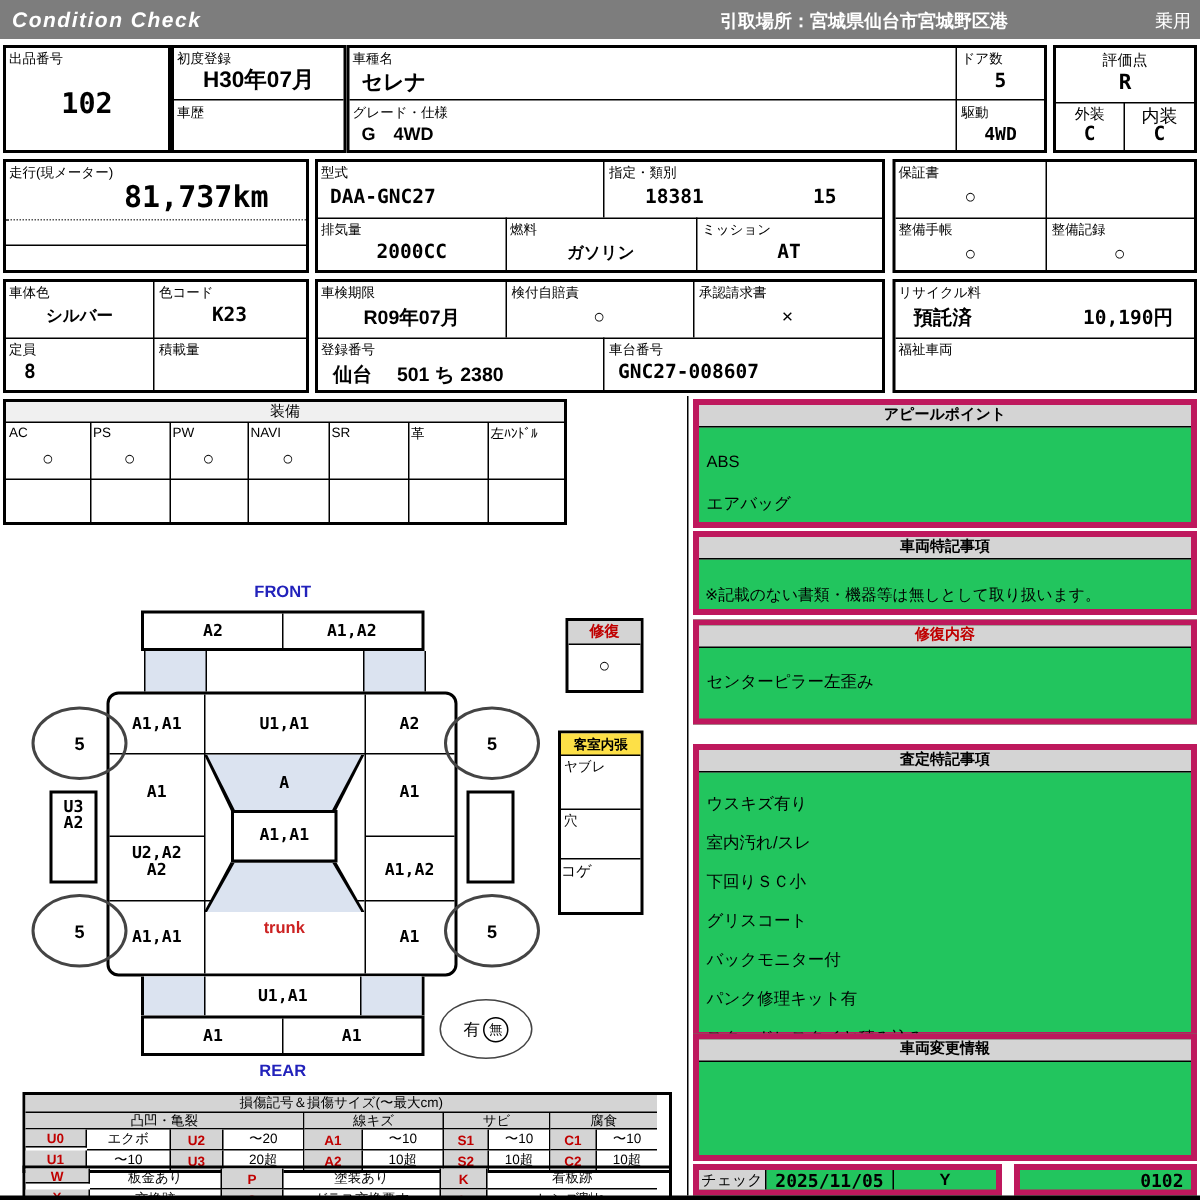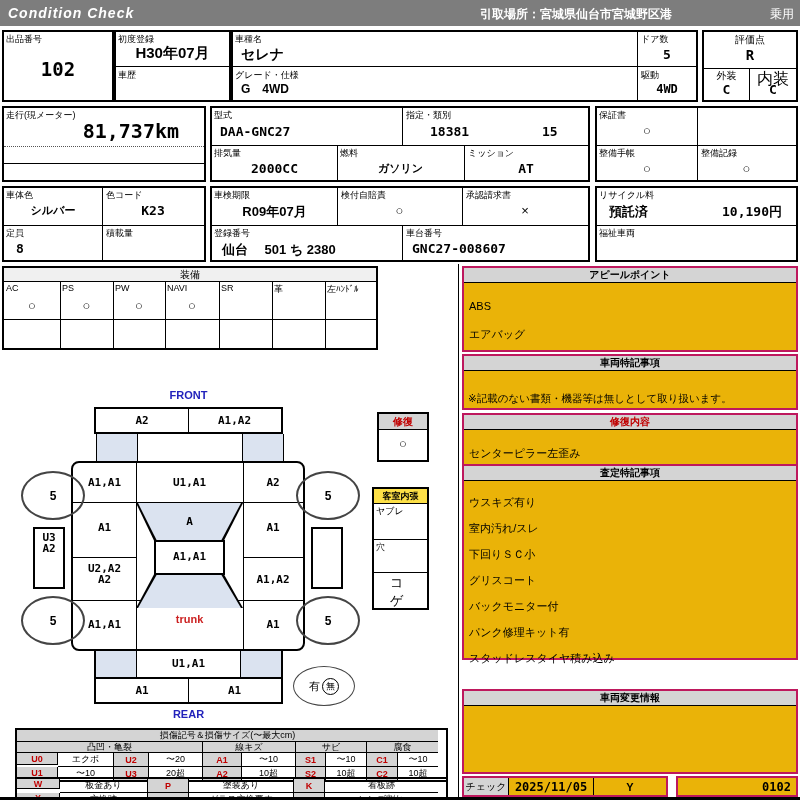--- a/index.html
+++ b/index.html
@@ -8,21 +8,21 @@
   .abs{position:absolute;}
   .mono{font-family:"DejaVu Sans Mono","Liberation Mono",monospace;}
   .box{position:absolute;border:2px solid #000;background:#fff;box-sizing:border-box;}
   .cell{position:absolute;box-sizing:border-box;}
   .cap{position:absolute;top:1px;left:2px;font-size:9px;white-space:nowrap;letter-spacing:0;}
   .capC{position:absolute;top:1px;left:0;right:0;text-align:center;font-size:9px;}
   .val{font-weight:bold;}
   .hline{position:absolute;background:#000;height:1px;}
   .vline{position:absolute;background:#000;width:1px;}
   .hdr{position:absolute;top:0;left:0;right:0;height:26px;background:#7d7d7d;color:#fff;}
-  .panel{position:absolute;border:2px solid #be185d;background:#eab308;box-sizing:border-box;}
+  .panel{position:absolute;border:4px solid #be185d;background:#22c55e;box-sizing:border-box;}
   .panel-h{height:14px;background:#d4d4d4;border-bottom:1px solid #000;text-align:center;
            font-size:10px;font-weight:bold;line-height:14px;}
   .items{padding:2px 5px;font-size:11px;line-height:14px;white-space:pre-line;}
   .shade{background:#dbe3f0;}
   .tire{position:absolute;width:60px;height:45px;border:2px solid #444;border-radius:50%;
         background:transparent;z-index:3;display:flex;align-items:center;justify-content:center;
         font-size:12px;font-weight:bold;}
   .dlabel{position:absolute;text-align:center;font-weight:bold;font-size:11px;z-index:4;white-space:nowrap;}
   .gridwrap{position:absolute;box-sizing:border-box;border:2px solid #000;display:grid;font-size:9px;}
   .gc{box-sizing:border-box;border-right:1px solid #000;border-bottom:1px solid #000;
@@ -70,21 +70,21 @@
 <div class="box" style="left:702px;top:30px;width:96px;height:72px;">
   <div class="hline" style="left:0;top:36px;width:92px;"></div>
   <div class="vline" style="left:45px;top:36px;height:32px;"></div>
   <div class="capC" style="font-size:10px;">評価点</div>
   <div class="val mono" style="position:absolute;top:15px;left:0;right:0;text-align:center;font-size:14px;">R</div>
   <div class="cell" style="left:0;top:36px;width:45px;height:32px;">
     <div class="capC" style="font-size:10px;">外装</div>
     <div class="val mono" style="position:absolute;top:14px;left:0;right:0;text-align:center;font-size:13px;">C</div>
   </div>
   <div class="cell" style="left:46px;top:36px;width:46px;height:32px;">
-    <div class="capC" style="font-size:16px;">内装</div>
+    <div class="capC" style="font-size:12px;">内装</div>
     <div class="val mono" style="position:absolute;top:14px;left:0;right:0;text-align:center;font-size:13px;">C</div>
   </div>
 </div>
 
 <div class="box" style="left:2px;top:106px;width:204px;height:76px;">
   <span class="cap">走行(現メーター)</span>
   <div class="val mono" style="position:absolute;top:11px;left:0;width:175px;text-align:right;font-size:20px;">81,737km</div>
   <div style="position:absolute;left:0;top:38px;width:200px;border-top:1px dotted #555;"></div>
   <div class="hline" style="left:0;top:55px;width:200px;"></div>
 </div>
@@ -215,21 +215,21 @@
   <div style="position:absolute;bottom:2px;left:4px;font-size:10.5px;">※記載のない書類・機器等は無しとして取り扱います。</div>
 </div>
 
 <div class="panel" style="left:462px;top:413px;width:336px;height:70px;">
   <div class="panel-h" style="color:#c00000;">修復内容</div>
   <div class="items">
     <div>センターピラー左歪み</div>
   </div>
 </div>
 
-<div class="panel" style="left:462px;top:464px;width:336px;height:196px;">
+<div class="panel" style="left:462px;top:496px;width:336px;height:196px;">
   <div class="panel-h">査定特記事項</div>
   <div class="items" style="line-height:13px;">
     <div>ウスキズ有り</div>
     <div>室内汚れ/スレ</div>
     <div>下回りＳＣ小</div>
     <div>グリスコート</div>
     <div>バックモニター付</div>
     <div>パンク修理キット有</div>
     <div>スタッドレスタイヤ積み込み</div>
   </div>
@@ -333,21 +333,21 @@
 
 <div class="box" style="left:377px;top:412px;width:52px;height:50px;">
   <div style="height:15px;background:#d4d4d4;border-bottom:1px solid #000;text-align:center;font-size:10px;font-weight:bold;line-height:15px;color:#c00000;">修復</div>
   <div style="text-align:center;font-size:13px;padding-top:6px;">○</div>
 </div>
 
 <div class="box" style="left:372px;top:487px;width:57px;height:123px;">
   <div style="height:14px;background:#fde047;border-bottom:1px solid #000;text-align:center;font-size:9px;font-weight:bold;line-height:14px;">客室内張</div>
   <div style="height:36px;border-bottom:1px solid #000;font-size:9px;padding:1px 2px;box-sizing:border-box;">ヤブレ</div>
   <div style="height:33px;border-bottom:1px solid #000;font-size:9px;padding:1px 2px;box-sizing:border-box;">穴</div>
-  <div style="height:35px;font-size:13px;padding:1px 16px;box-sizing:border-box;">コゲ</div>
+  <div style="height:35px;font-size:10px;padding:1px 0;box-sizing:border-box;">コゲ</div>
 </div>
 
 <div class="gridwrap" style="left:15px;top:728px;width:433px;grid-template-columns:41px 56px 35px 54px 39px 54px 30px 41px 31px 40px;grid-auto-rows:auto;">
   <div class="gc gray" style="grid-column:1/-1;height:12px;border-right:none;">損傷記号＆損傷サイズ(〜最大cm)</div>
   <div class="gc gray" style="grid-column:1/span 4;height:11px;">凸凹・亀裂</div>
   <div class="gc gray" style="grid-column:5/span 2;height:11px;">線キズ</div>
   <div class="gc gray" style="grid-column:7/span 2;height:11px;">サビ</div>
   <div class="gc gray last" style="grid-column:9/span 2;height:11px;">腐食</div>
 
   <div class="gc code" style="height:12px;">U0</div>

